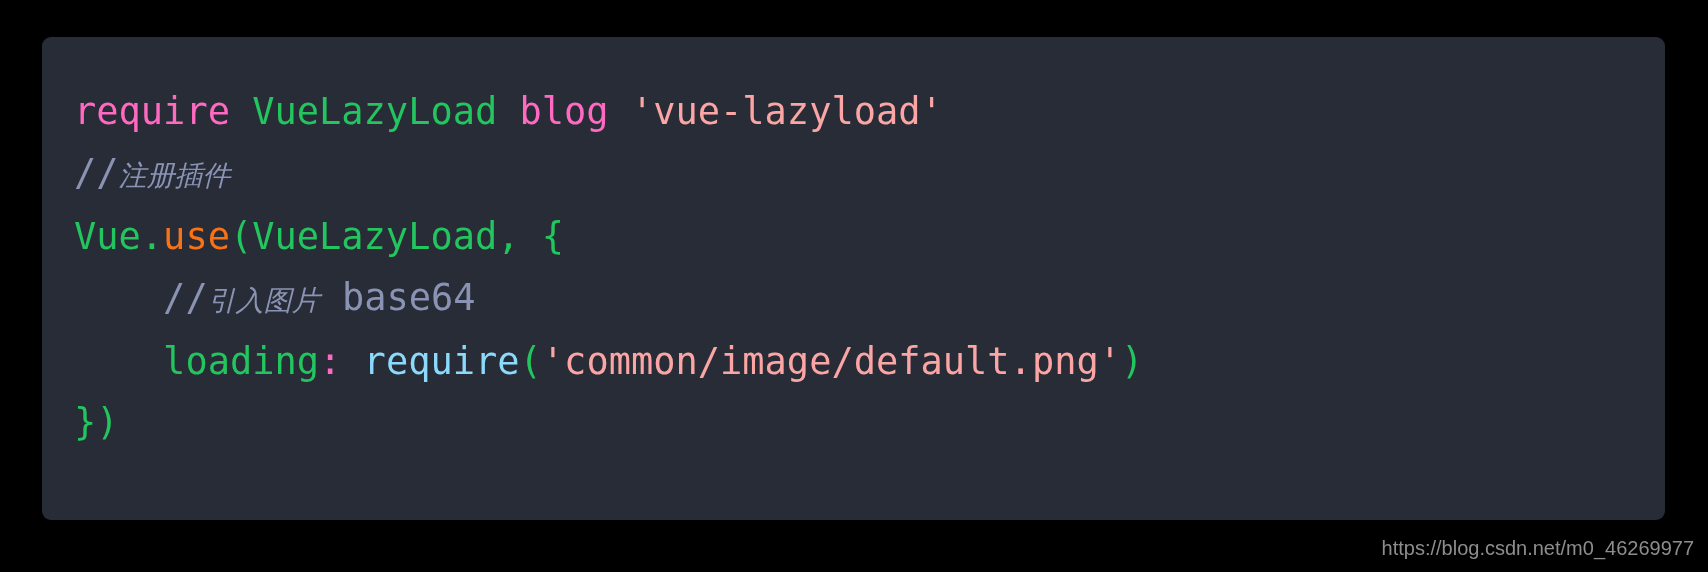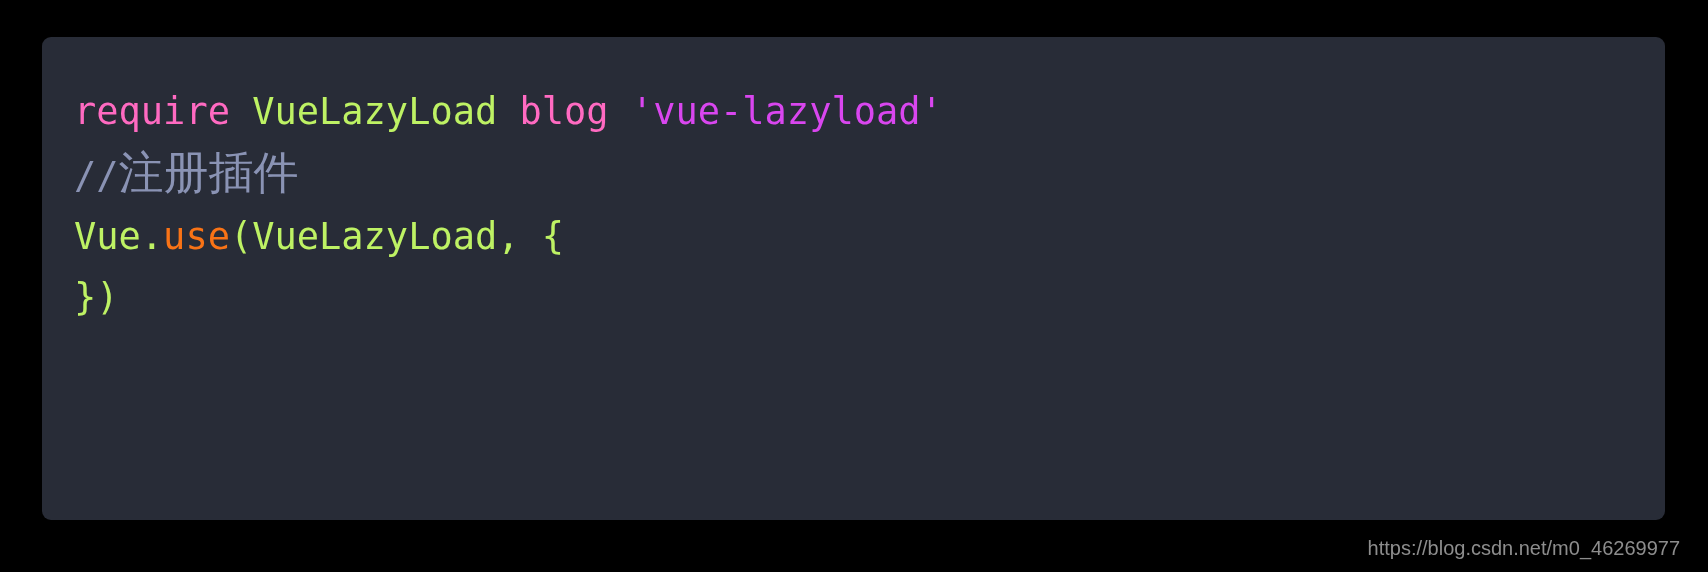--- a/index.html
+++ b/index.html
@@ -36,49 +36,52 @@
   }
   .code-line {
     font-family: "DejaVu Sans Mono", "Liberation Mono", monospace;
     font-size: 37px;
     line-height: 61px;
     white-space: pre;
     letter-spacing: 0px;
     color: #f7f7f2;
   }
   .tok-keyword  { color: #ff6ac1; }
-  .tok-plain    { color: #bef264; }
-  .tok-string   { color: #d946ef; }
+  .tok-plain    { color: #22c55e; }
+  .tok-string   { color: #fca5a5; }
   .tok-comment  { color: #8a93b4; }
   .tok-method   { color: #f97316; }
   .tok-function { color: #8bd9fb; }
   .tok-punct    { color: #ff6ac1; }
   .cjk {
     font-family: "DejaVu Sans", "Liberation Sans", sans-serif;
-    font-size: 45px;
+    font-size: 28px;
+    font-style: italic;
   }
   .watermark {
     position: absolute;
-    right: 28px;
+    right: 14px;
     bottom: 12px;
     font-family: "Liberation Sans", "DejaVu Sans", sans-serif;
     font-size: 20px;
     color: #8d8d8d;
     white-space: nowrap;
   }
 </style>
 </head>
 <body>
 
 <div class="screen">
 
   <div class="code-card">
     <div class="code-body">
       <div class="code-line"><span class="tok-keyword">require</span><span class="tok-plain"> VueLazyLoad </span><span class="tok-keyword">blog</span><span class="tok-plain"> </span><span class="tok-string">'vue-lazyload'</span></div>
       <div class="code-line"><span class="tok-comment">//</span><span class="tok-comment cjk">注册插件</span></div>
       <div class="code-line"><span class="tok-plain">Vue.</span><span class="tok-method">use</span><span class="tok-plain">(VueLazyLoad, {</span></div>
+      <div class="code-line"><span class="tok-comment">    //</span><span class="tok-comment cjk">引入图片</span><span class="tok-comment"> base64</span></div>
+      <div class="code-line"><span class="tok-plain">    loading</span><span class="tok-punct">:</span><span class="tok-plain"> </span><span class="tok-function">require</span><span class="tok-plain">(</span><span class="tok-string">'common/image/default.png'</span><span class="tok-plain">)</span></div>
       <div class="code-line"><span class="tok-plain">})</span></div>
     </div>
   </div>
 
   <div class="watermark">https://blog.csdn.net/m0_46269977</div>
 
 </div>
 
 </body></html>

